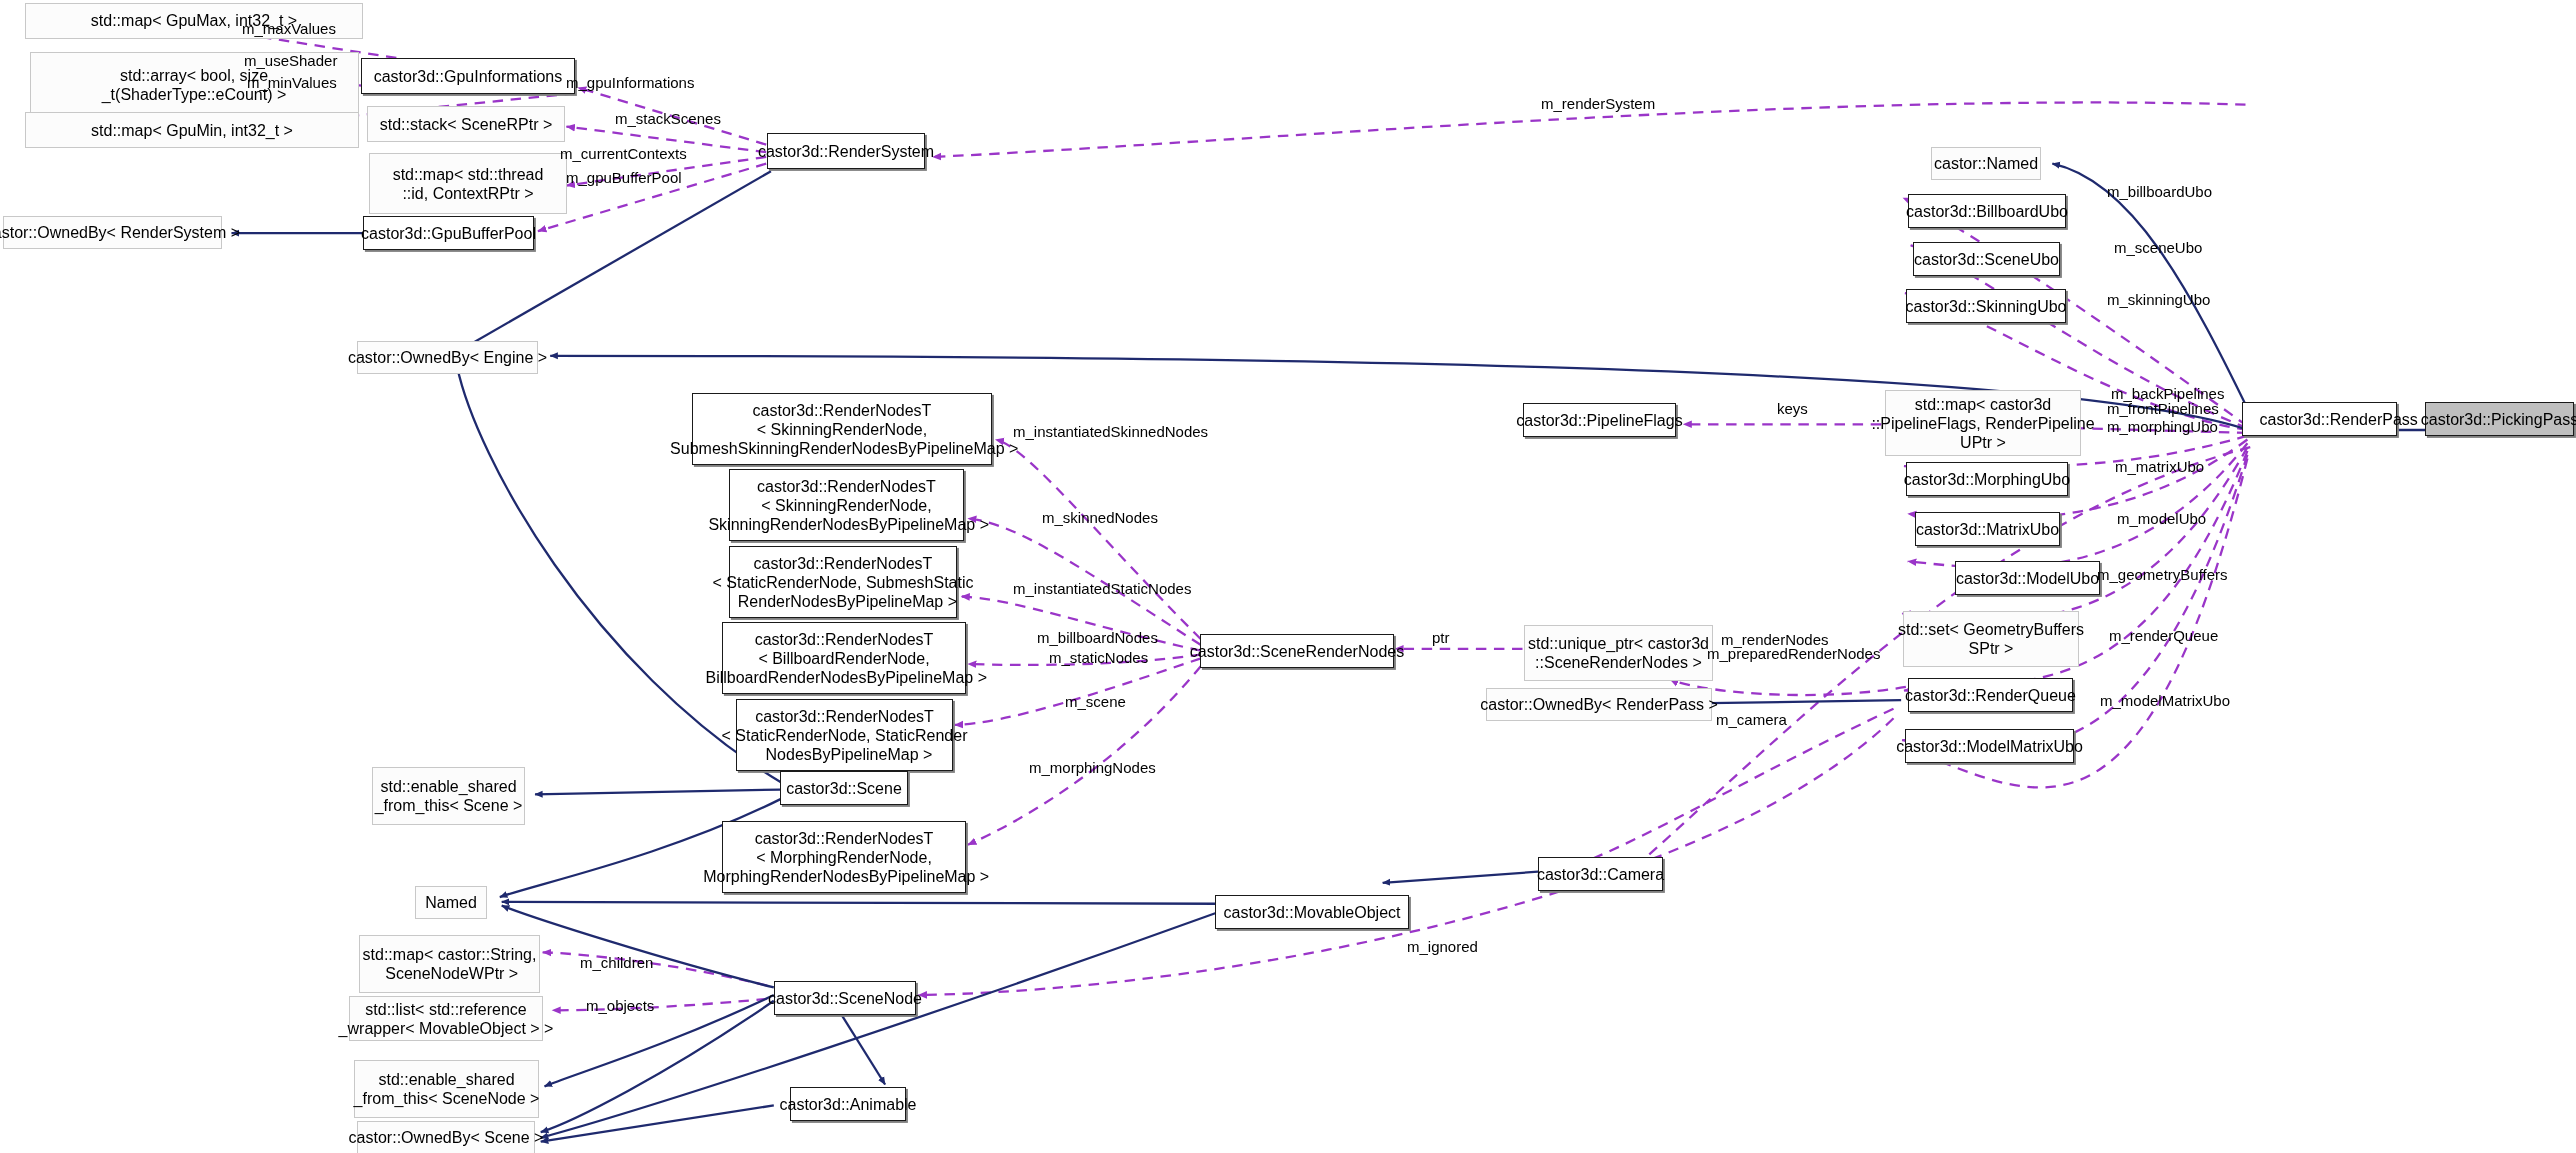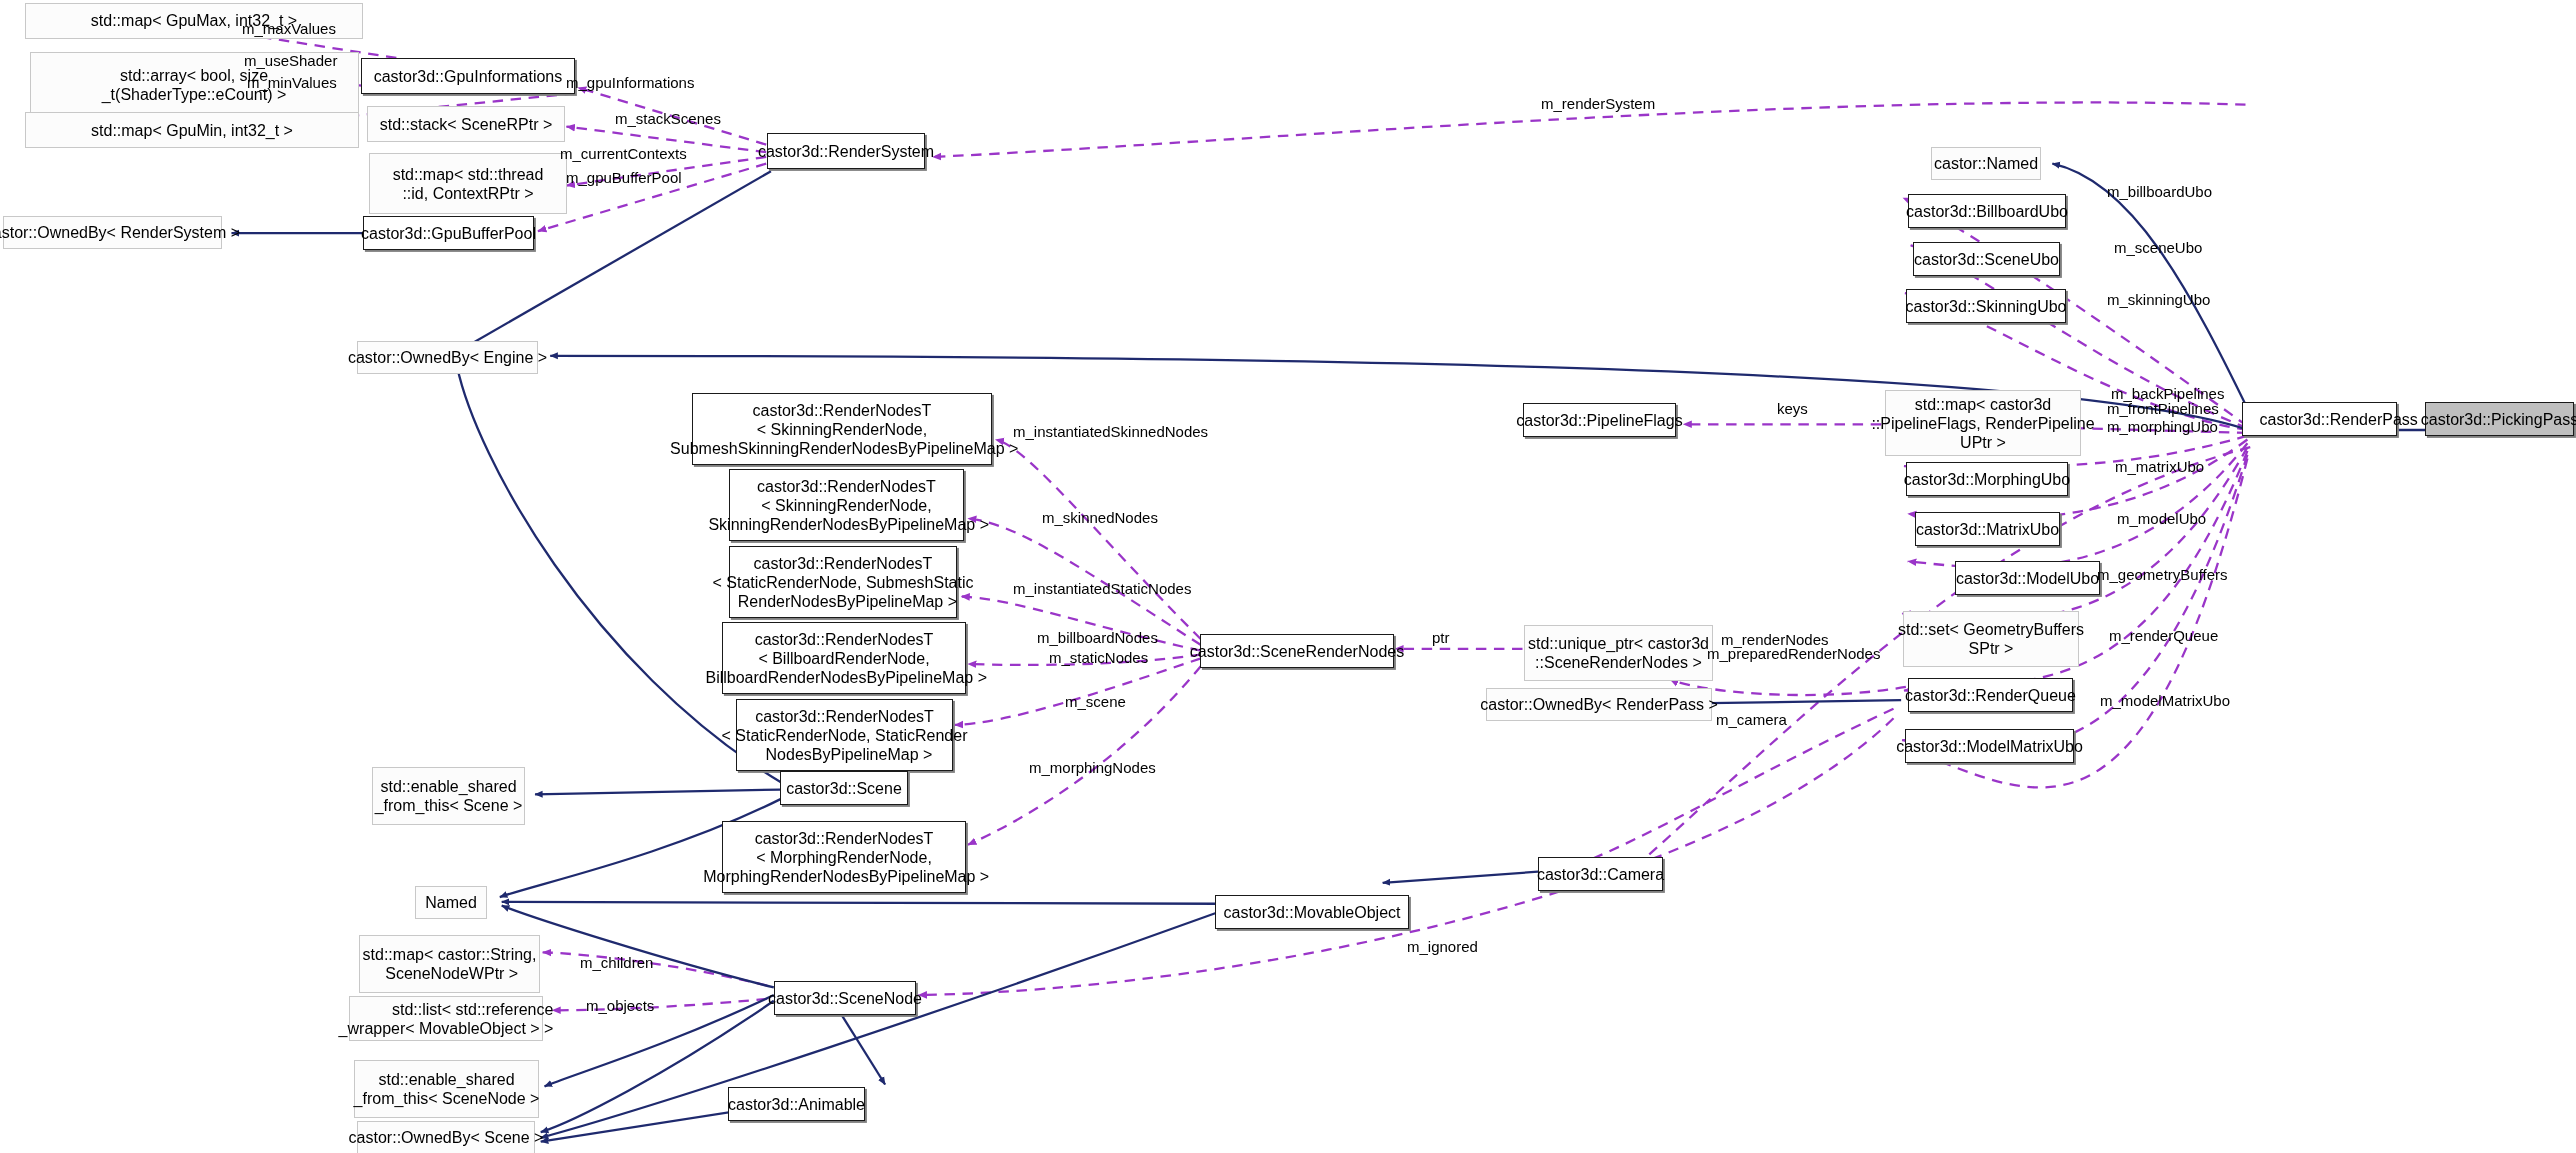--- a/index.html
+++ b/index.html
@@ -207,25 +207,25 @@
     <div class="node cls" style="left: 1908px; top: 678px; width: 165px; height: 34px;">castor3d::RenderQueue</div>
     <div class="node tpl" style="left: 1903px; top: 611px; width: 176px; height: 56px;">std::set&lt; GeometryBuffers
 SPtr &gt;</div>
     <div class="node cls" style="left: 1905px; top: 729px; width: 169px; height: 34px;">castor3d::ModelMatrixUbo</div>
     <div class="node cls" style="left: 1538px; top: 857px; width: 125px; height: 34px;">castor3d::Camera</div>
     <div class="node tpl" style="left: 415px; top: 886px; width: 72px; height: 33px;">Named</div>
     <div class="node cls" style="left: 1215px; top: 895px; width: 194px; height: 34px;">castor3d::MovableObject</div>
     <div class="node tpl" style="left: 359px; top: 935px; width: 181px; height: 58px;">std::map&lt; castor::String,
  SceneNodeWPtr &gt;</div>
     <div class="node cls" style="left: 774px; top: 981px; width: 142px; height: 34px;">castor3d::SceneNode</div>
-    <div class="node tpl" style="left: 349px; top: 996px; width: 194px; height: 45px; text-align: right;">std::list&lt; std::reference
+    <div class="node tpl" style="left: 349px; top: 996px; width: 194px; height: 45px;">std::list&lt; std::reference
 _wrapper&lt; MovableObject &gt; &gt;</div>
     <div class="node tpl" style="left: 354px; top: 1060px; width: 185px; height: 58px;">std::enable_shared
 _from_this&lt; SceneNode &gt;</div>
-    <div class="node cls" style="left: 728px; top: 1087px; width: 137px; height: 34px;">castor3d::Animable</div>
+    <div class="node cls" style="left: 790px; top: 1087px; width: 116px; height: 34px;">castor3d::Animable</div>
     <div class="node tpl" style="left: 357px; top: 1121px; width: 178px; height: 33px;">castor::OwnedBy&lt; Scene &gt;</div>
     <div class="node tpl" style="left: 1931px; top: 147px; width: 110px; height: 33px;">castor::Named</div>
     <div class="node cls" style="left: 1908px; top: 194px; width: 158px; height: 34px;">castor3d::BillboardUbo</div>
     <div class="node cls" style="left: 1913px; top: 242px; width: 147px; height: 34px;">castor3d::SceneUbo</div>
     <div class="node cls" style="left: 1906px; top: 289px; width: 160px; height: 34px;">castor3d::SkinningUbo</div>
     <div class="node cls" style="left: 1906px; top: 462px; width: 162px; height: 34px;">castor3d::MorphingUbo</div>
     <div class="node cls" style="left: 1915px; top: 512px; width: 145px; height: 34px;">castor3d::MatrixUbo</div>
     <div class="node cls" style="left: 1915px; top: 561px; width: 145px; height: 34px; margin-left: 40px;">castor3d::ModelUbo</div>
     <div class="node cls" style="left: 2242px; top: 402px; width: 155px; height: 34px; padding-left: 44px;">castor3d::RenderPass</div>
     <div class="node current" style="left: 2425px; top: 402px; width: 149px; height: 34px;">castor3d::PickingPass</div>

